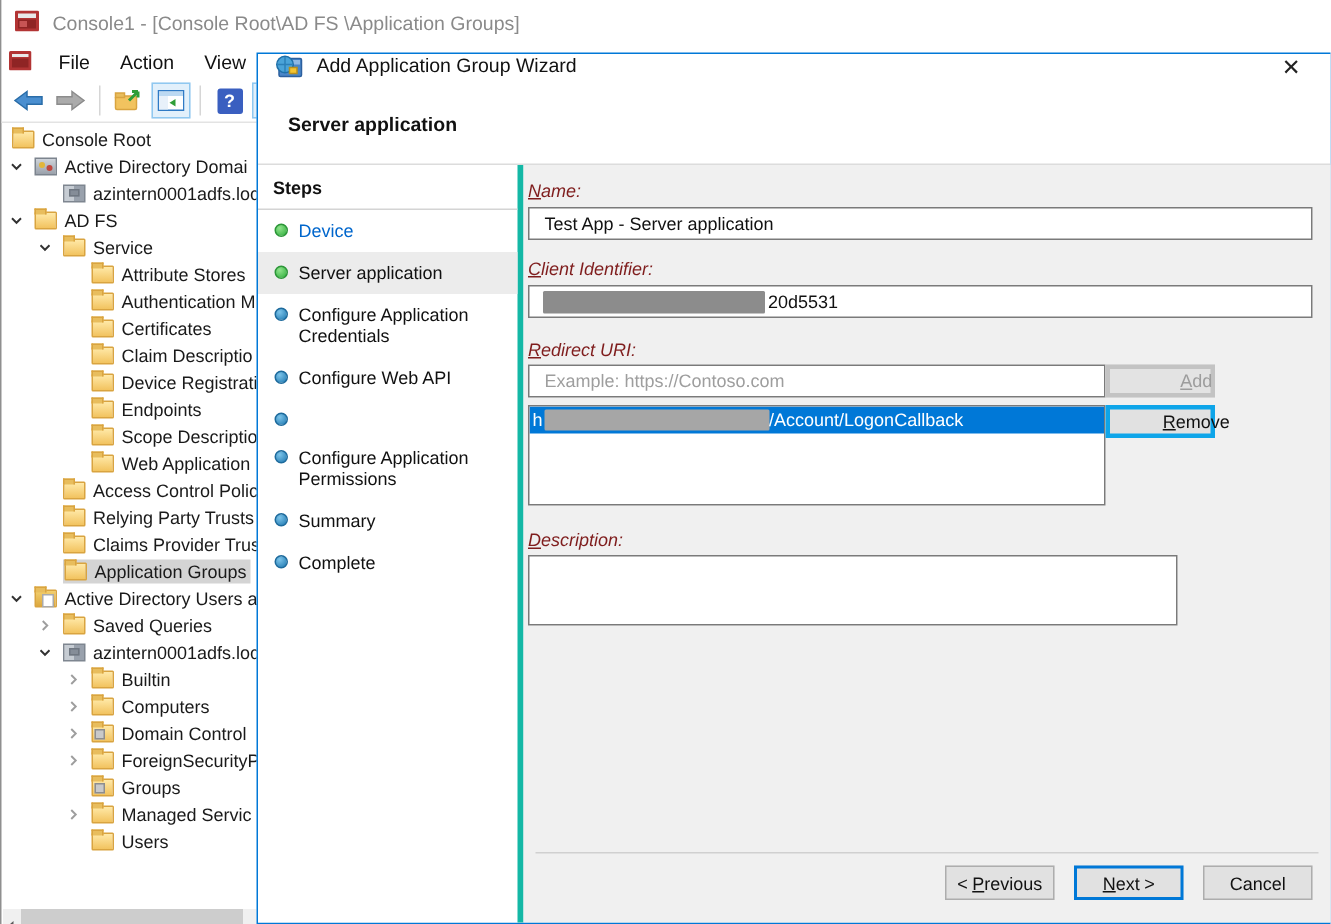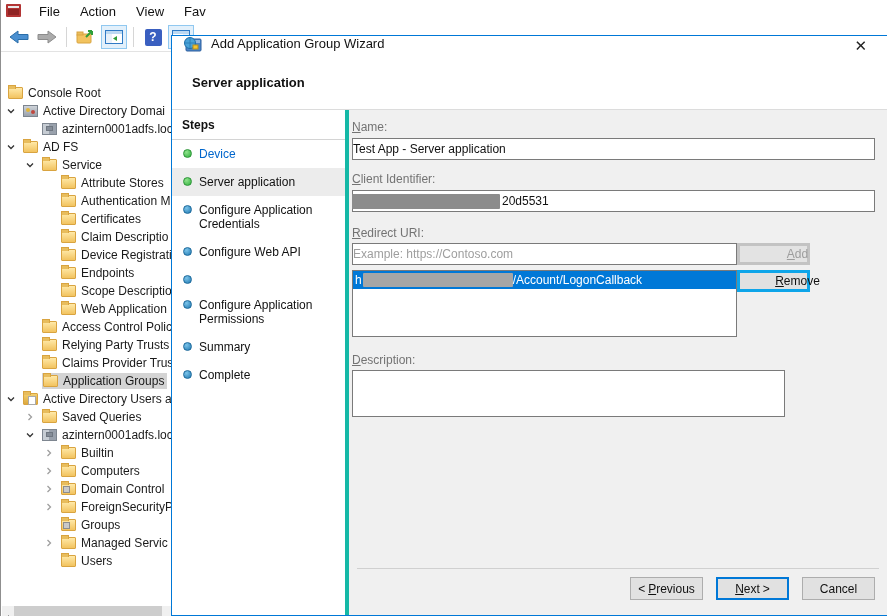--- a/index.html
+++ b/index.html
@@ -66,27 +66,27 @@
   .steps { width:177px; background:#fff; border-right:4px solid #14b8a6; flex:none; }
   .steps-header { font-weight:bold; font-size:12px; padding:8px 10px 7px; border-bottom:1px solid #d4d4d4; color:#111; }
   .step { display:flex; align-items:flex-start; gap:7px; padding:7px 6px 7px 11px; font-size:12px; line-height:14px; color:#111; }
   .step .bullet { width:9px; height:9px; border-radius:50%; margin-top:2px; flex:none; }
   .bullet.green { background:radial-gradient(circle at 35% 30%, #90e38c, #2fae3c); border:1px solid #2c9638; }
   .bullet.blue  { background:radial-gradient(circle at 35% 30%, #7cc4ea, #1f78b0); border:1px solid #1d6a9c; }
   .step.active { background:#ececec; }
   .step.link .slabel { color:#0066cc; }
 
   .content { flex:1; background:#f0f0f0; position:relative; padding:10px 14px 0 3px; }
-  .flabel { display:block; font-size:12px; color:#737373; margin:0 0 4px; height:14px; }
+  .flabel { display:block; font-size:12px; color:#7f1d1d; margin:0 0 4px; height:14px;font-style:italic; }
   .flabel.gap1 { margin-top:12px; }
   .flabel.gap2 { margin-top:14px; margin-bottom:3px; }
   .flabel.gap3 { margin-top:16px; margin-bottom:3px; }
   .flabel::first-letter { text-decoration:underline; }
   .tfield { height:22px; background:#fff; border:1px solid #7a7a7a; font-size:12px;
-            display:flex; align-items:center; padding:0 0; color:#111; }
+            display:flex; align-items:center; padding:0 10px; color:#111; }
   .w-full { width:523px; }
   .w-mid { width:433px; }
   .redact { height:15px; background:#8c8c8c; border-radius:1px; flex:none; }
   .redact.cid { width:148px; margin-left:-1px; margin-right:2px; }
   .placeholder { color:#9e9e9e; }
   .hrow { display:flex; align-items:flex-start; width:458px; }
   .hrow.list { margin-top:5px; }
   .sbtn { width:73px; height:22px; margin-left:auto; background:#e1e1e1; border:3px solid #0ea5e9;
           font-size:12px; color:#111; display:flex; align-items:center; justify-content:center;padding-left:48px; }
   .sbtn.disabled { background:#e3e3e3; border-color:#c3c3c3; color:#9d9d9d; }
@@ -100,20 +100,31 @@
   .footer { position:absolute; right:14px; bottom:15px; display:flex; gap:13px; }
   .btn { width:73px; height:23px; background:#e1e1e1; border:1px solid #adadad; font-size:12px; color:#111;
          display:flex; align-items:center; justify-content:center; gap:3px; }
   .btn.primary { border:2px solid #0078d7; }
 </style>
 </head>
 <body>
 
 <div class="screen">
 
+  <div class="titlebar">
+    <span class="app-ic">
+      <svg width="16" height="14">
+          <rect x="0" y="0" width="16" height="14" rx="1" fill="#b23434"></rect>
+          <rect x="2" y="2" width="12" height="3" fill="#e9e9e9"></rect>
+          <rect x="2" y="6" width="12" height="6" fill="#8f2424"></rect>
+          <rect x="3" y="7" width="5" height="4" fill="#c75454"></rect>
+        </svg>
+    </span>
+    <span>Console1 - [Console Root\AD FS \Application Groups]</span>
+  </div>
 
   <div class="menubar">
     <span class="app-ic">
       <svg width="15" height="13">
           <rect x="0" y="0" width="15" height="13" rx="1" fill="#b23434"></rect>
           <rect x="2" y="2" width="11" height="2" fill="#e9e9e9"></rect>
           <rect x="2" y="5" width="11" height="6" fill="#8f2424"></rect>
         </svg>
     </span>
     <span class="menu-item">File</span>

